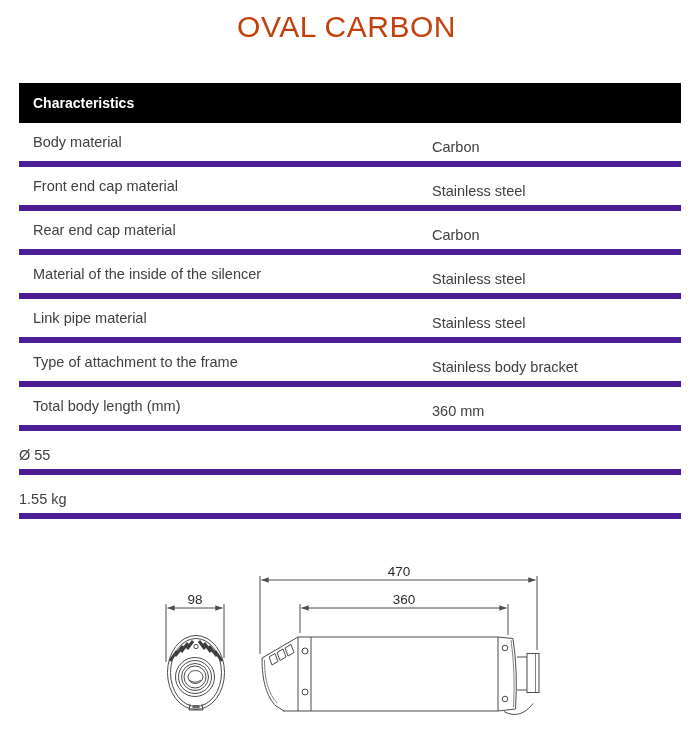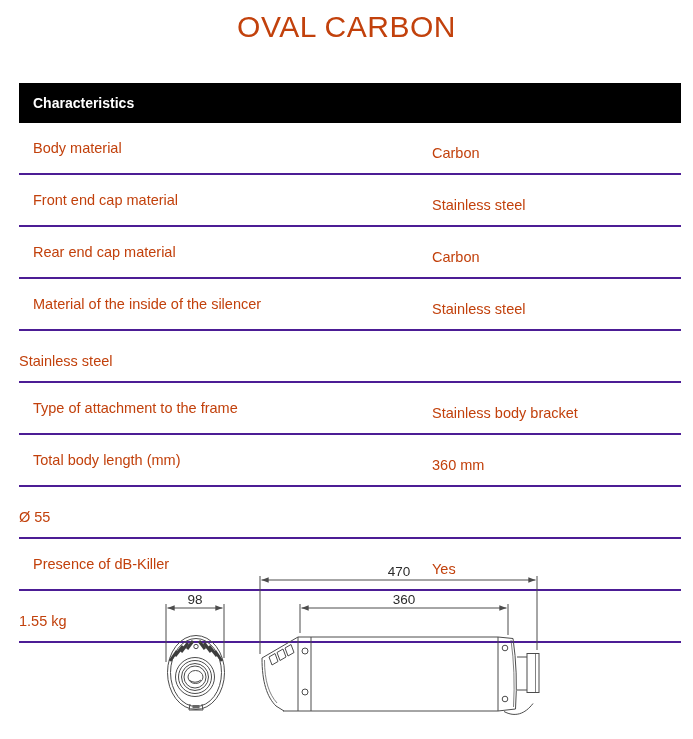--- a/index.html
+++ b/index.html
@@ -21,23 +21,23 @@
     position:absolute; top:83px; left:19px; width:662px;
   }
   .spec-table .thead {
     height:40px; line-height:40px;
     background:#000000; color:#ffffff;
     font-size:14px; font-weight:bold;
     padding-left:14px;
   }
   .spec-table .row {
     display:flex; align-items:center;
-    height:52px;
-    border-bottom:2px solid #4c1d95;
-    font-size:14.5px; color:#c2410c;
+    height:44px;
+    border-bottom:6px solid #4c1d95;
+    font-size:14.5px; color:#404040;
   }
   .spec-table .cell-label { width:413px; padding-left:14px; }
   .spec-table .cell-value { flex:1;margin-top:10px; }
   .drawing {
     position:absolute; left:0; top:545px;
     width:693px; height:194px;
   }
   .drawing text {
     font-family:"Liberation Sans", sans-serif;
     font-size:13.5px; fill:#2b2b2b;
@@ -63,36 +63,33 @@
     </div>
     <div class="row">
       <div class="cell-label">Rear end cap material</div>
       <div class="cell-value">Carbon</div>
     </div>
     <div class="row">
       <div class="cell-label">Material of the inside of the silencer</div>
       <div class="cell-value">Stainless steel</div>
     </div>
     <div class="row">
+      <div class="cell-label">Link pipe material</div>
       <div class="cell-value">Stainless steel</div>
     </div>
     <div class="row">
       <div class="cell-label">Type of attachment to the frame</div>
       <div class="cell-value">Stainless body bracket</div>
     </div>
     <div class="row">
       <div class="cell-label">Total body length (mm)</div>
       <div class="cell-value">360 mm</div>
     </div>
     <div class="row">
       <div class="cell-value">Ø 55</div>
-    </div>
-    <div class="row">
-      <div class="cell-label">Presence of dB-Killer</div>
-      <div class="cell-value">Yes</div>
     </div>
     <div class="row">
       <div class="cell-value">1.55 kg</div>
     </div>
   </div>
 
   <svg class="drawing" viewBox="0 545 693 194" xmlns="http://www.w3.org/2000/svg">
     <defs>
       <marker id="arr" viewBox="0 0 10 10" refX="9" refY="5" markerWidth="9" markerHeight="8" orient="auto-start-reverse">
         <path d="M0,1.5 L9,5 L0,8.5 z" fill="#4c4c4c"></path>

